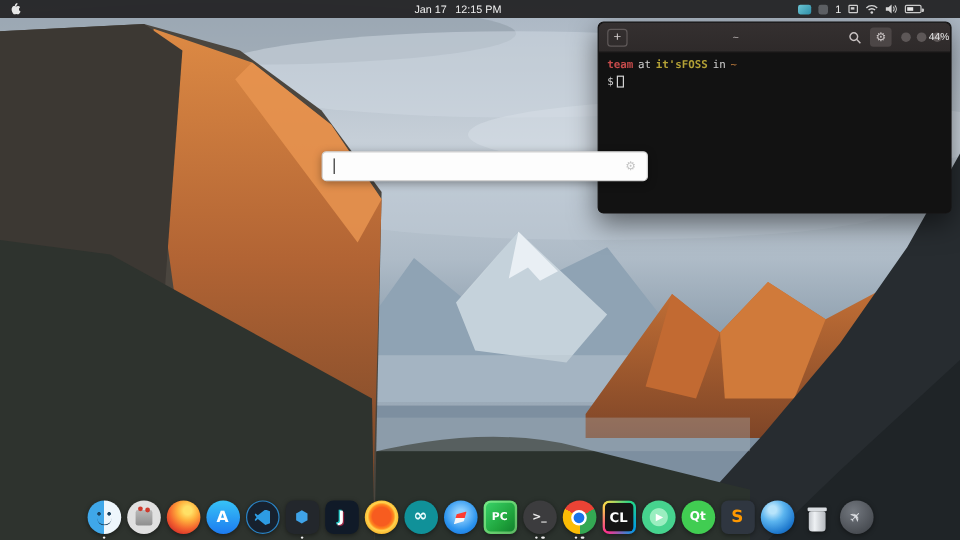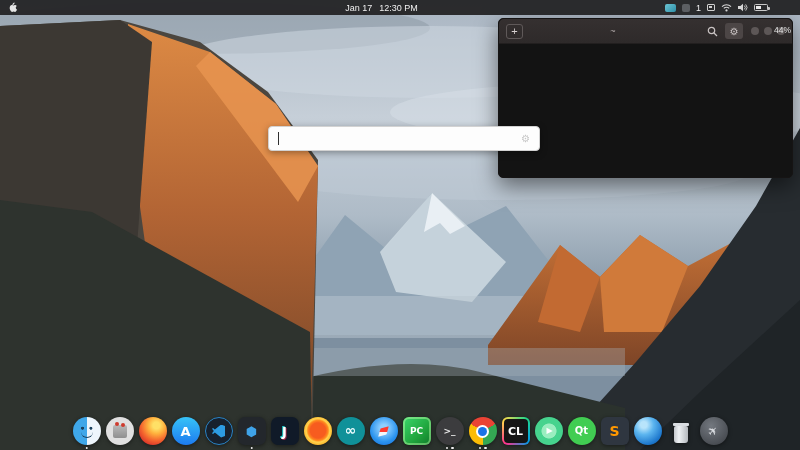--- a/index.html
+++ b/index.html
@@ -204,21 +204,21 @@
     <path d="M0 26 L120 20 L152 42 L122 450 L0 450 Z" fill="#3c3833"></path>
     <path d="M0 200 L92 212 L310 332 L312 450 L0 450 Z" fill="#2e332e"></path>
   </svg>
 
   <div class="menubar">
     <svg class="apple-logo" viewBox="0 0 11 13">
       <path fill="#e6e6e6" d="M6.1 2.6c.5-.6.8-1.4.7-2.2-.7.1-1.5.5-2 1.1-.4.5-.8 1.3-.7 2.1.8.1 1.5-.4 2-1zm2.2 4.1c0-1.4 1.1-2 1.2-2.1-.7-1-1.7-1.1-2-1.1-.9-.1-1.7.5-2.1.5-.4 0-1.1-.5-1.8-.5-.9 0-1.8.5-2.3 1.4-1 1.7-.3 4.2.7 5.6.5.7 1 1.4 1.8 1.4.7 0 1-.4 1.8-.4s1.1.4 1.8.4c.8 0 1.3-.7 1.7-1.3.6-.8.8-1.5.8-1.6-.1-.1-1.6-.7-1.6-2.3z"></path>
     </svg>
     <div class="mb-clock">
       <span>Jan 17</span>
-      <span>12:30 PM</span>
+      <span>12:15 PM</span>
     </div>
     <div class="mb-right">
       <span class="mb-display"></span>
       <span class="mb-dim"></span>
       <span class="mb-input">1</span>
       <span class="mb-winswitch">
           <i></i>
         </span>
       <svg width="11" height="9" viewBox="0 0 11 9">
         <path d="M1 3.6a6.4 6.4 0 0 1 9 0" stroke="#d6d6d6" stroke-width="1.1" fill="none"></path>
@@ -248,20 +248,28 @@
       </div>
       <div class="term-btn gear">
         <span>⚙</span>
       </div>
       <div class="term-dots">
         <span></span>
         <span></span>
         <span></span>
       </div>
     </div>
+    <div class="term-body">
+      <div class="prompt-line">
+        <span class="p-user">team</span><span class="p-sep">at</span><span class="p-host">it'sFOSS</span><span class="p-sep">in</span><span class="p-path">~</span>
+      </div>
+      <div class="cmd-line">
+        <span>$</span><span class="cursor-block"></span>
+      </div>
+    </div>
   </div>
 
   <div class="launcher">
     <span class="launcher-caret"></span>
     <span class="launcher-gear">⚙</span>
   </div>
 
   <div class="dock">
       <div class="dock-item icon-files">
         <span class="glyph"></span>

